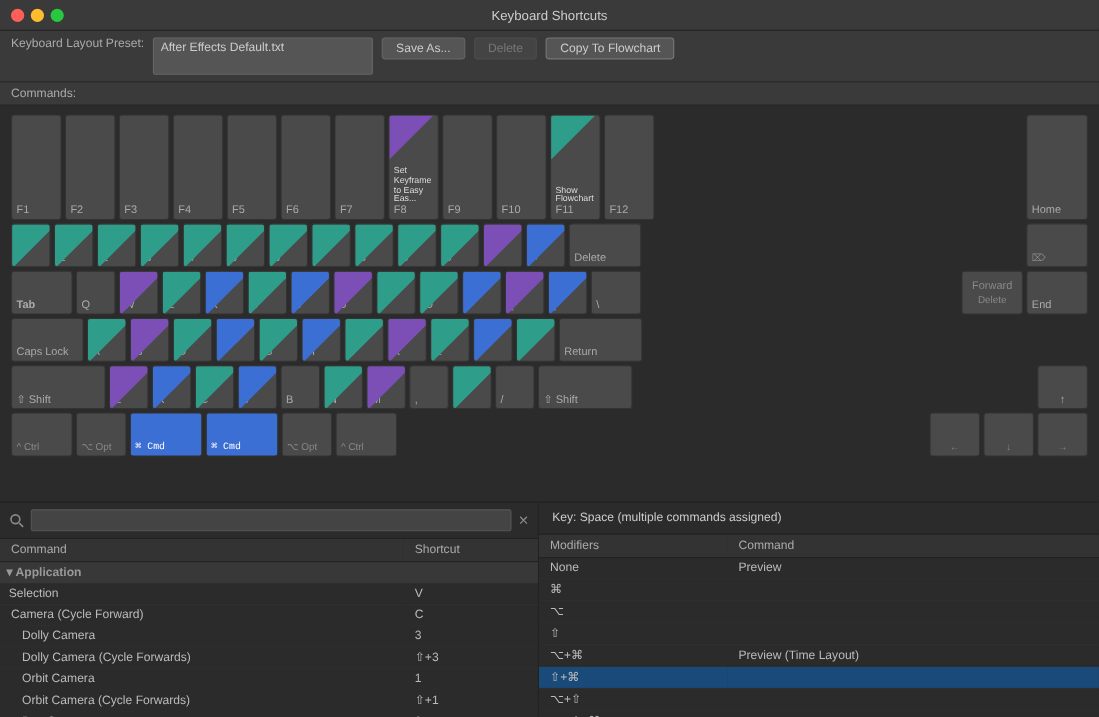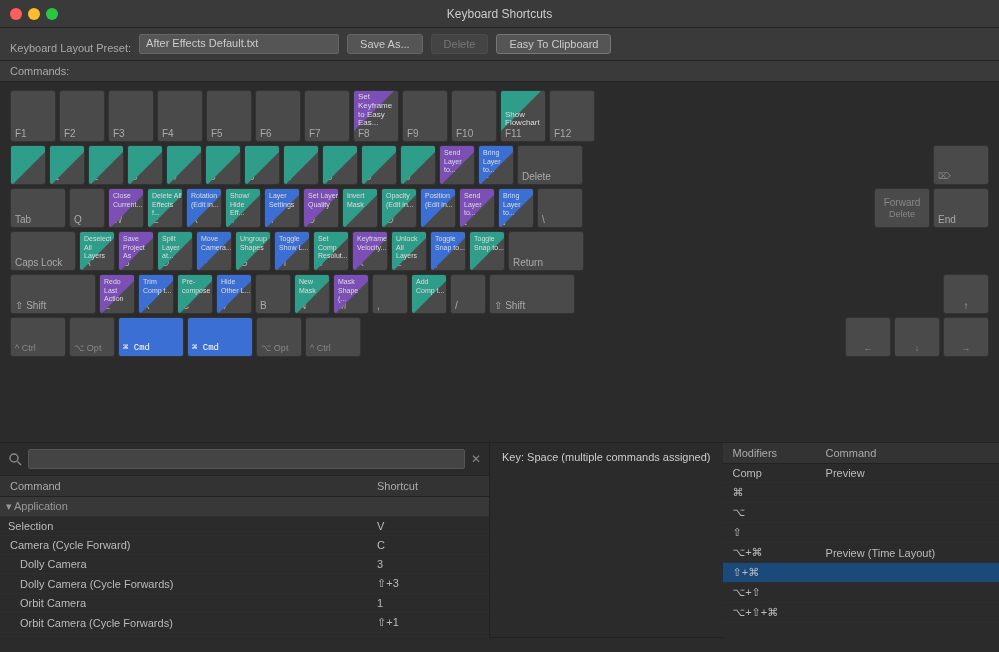--- a/index.html
+++ b/index.html
@@ -37,30 +37,30 @@
     .tb-close { background: #ff5f57; }
     .tb-min { background: #febc2e; }
     .tb-max { background: #28c840; }
     .titlebar-title { font-size: 12px; color: #ccc; }
 
     
     .topbar {
       background: #3a3a3a;
       padding: 6px 10px;
       display: flex;
-      align-items: flex-end;
+      align-items: flex-start;
       gap: 8px;
       border-bottom: 1px solid #222;
     }
     .topbar-label { color: #aaa; font-size: 11px; white-space: nowrap; }
     .topbar select {
       background: #555;
       color: #ccc;
       border: 1px solid #666;
-      padding: 2px 20px 4px 6px;
+      padding: 2px 20px 18px 6px;
       font-size: 11px;
       appearance: none;
       border-radius: 2px;
       cursor: pointer;
     }
     .topbar-preset-select { width: 200px; }
     .topbar-cmd-select { width: 150px; }
     .topbar-btn {
       background: #555;
       color: #ccc;
@@ -152,20 +152,21 @@
       border-width: 40px 40px 0 0;
       border-color: #7b4fb5 transparent transparent transparent;
     }
 
     .key .cmd-text {
       font-size: 8px;
       color: #ddd;
       line-height: 1.2;
       position: relative;
       z-index: 1;
+      margin-top: 44px;
     }
     .key .cmd-text.top-left {
       position: absolute;
       top: 3px;
       left: 4px;
     }
 
     
     .bottom-panel {
       display: flex;
@@ -225,29 +226,29 @@
       top: 0;
     }
     .cmd-table td {
       padding: 3px 10px;
       font-size: 11px;
       color: #bbb;
       border-bottom: 1px solid #2e2e2e;
     }
     .cmd-table tr.section-header td {
       color: #999;
-      font-weight: normal;
+      font-weight: bold;
       background: #383838;
       padding-left: 6px;
     }
 
     .right-panel {
       flex: 1;
       display: flex;
-      flex-direction: row;
+      flex-direction: column;
     }
     .key-info-bar {
       padding: 8px 12px;
       border-bottom: 1px solid #222;
       font-size: 11px;
       color: #ccc;
     }
     .modifiers-table {
       flex: 1;
       overflow-y: auto;
@@ -277,21 +278,21 @@
       background: #1a4a7a;
     }
 
     
     ::-webkit-scrollbar { width: 8px; }
     ::-webkit-scrollbar-track { background: #2b2b2b; }
     ::-webkit-scrollbar-thumb { background: #555; border-radius: 4px; }
 
     .key-w { width: 36px; }
     .key-fn { width: 46px; }
-    .key-tab { width: 56px; }
+    .key-tab { width: 56px; font-weight: bold; }
     .key-caps { width: 66px; }
     .key-shift-l { width: 86px; }
     .key-shift-r { width: 86px; }
     .key-ctrl { width: 56px; }
     .key-opt { width: 46px; }
     .key-cmd { width: 66px; font-family: Liberation Mono, monospace; }
     .key-space { width: 280px; }
     .key-del { width: 66px; }
     .key-ret { width: 76px; }
     .key-backslash { width: 46px; }
@@ -309,21 +310,21 @@
   <span class="titlebar-title">Keyboard Shortcuts</span>
 </div>
 
 <div class="topbar">
   <span class="topbar-label">Keyboard Layout Preset:</span>
   <select class="topbar-preset-select">
     <option>After Effects Default.txt</option>
   </select>
   <button class="topbar-btn">Save As...</button>
   <button class="topbar-btn disabled">Delete</button>
-  <button class="topbar-btn primary">Easy To Clipboard</button>
+  <button class="topbar-btn primary">Copy To Flowchart</button>
   <div style="flex:1"></div>
 </div>
 
 <div class="commands-row">
   <span class="topbar-label">Commands:</span>
 </div>
 
 <div class="keyboard-area">
 
   <div class="kbd-row">
@@ -359,20 +360,23 @@
         <span class="key-label key-name">F10</span>
       </div>
     <div class="key key-fn tl-teal">
       <span class="cmd-text" style="font-size:8px;line-height:1.1;">Show<br>Flowchart</span>
       <span class="key-label key-name">F11</span>
     </div>
     <div class="key key-fn">
         <span class="key-label key-name">F12</span>
       </div>
     <div style="flex:1"></div>
+    <div class="key key-home">
+        <span class="key-label key-name">Home</span>
+      </div>
   </div>
 
   <div class="kbd-row">
     <div class="key key-w tl-teal">
       <span class="key-label key-name">`</span>
     </div>
     <div class="key key-w tl-teal">
       <span class="key-label key-name">1</span>
     </div>
     <div class="key key-w tl-teal">
@@ -684,21 +688,21 @@
     <div class="modifiers-table">
       <table>
         <thead>
           <tr>
             <th>Modifiers</th>
             <th>Command</th>
           </tr>
         </thead>
         <tbody id="mod-tbody">
         <tr>
-              <td>Comp</td>
+              <td>None</td>
               <td>Preview</td>
             </tr>
             <tr>
               <td>⌘</td>
               <td></td>
             </tr>
             <tr>
               <td>⌥</td>
               <td></td>
             </tr>

